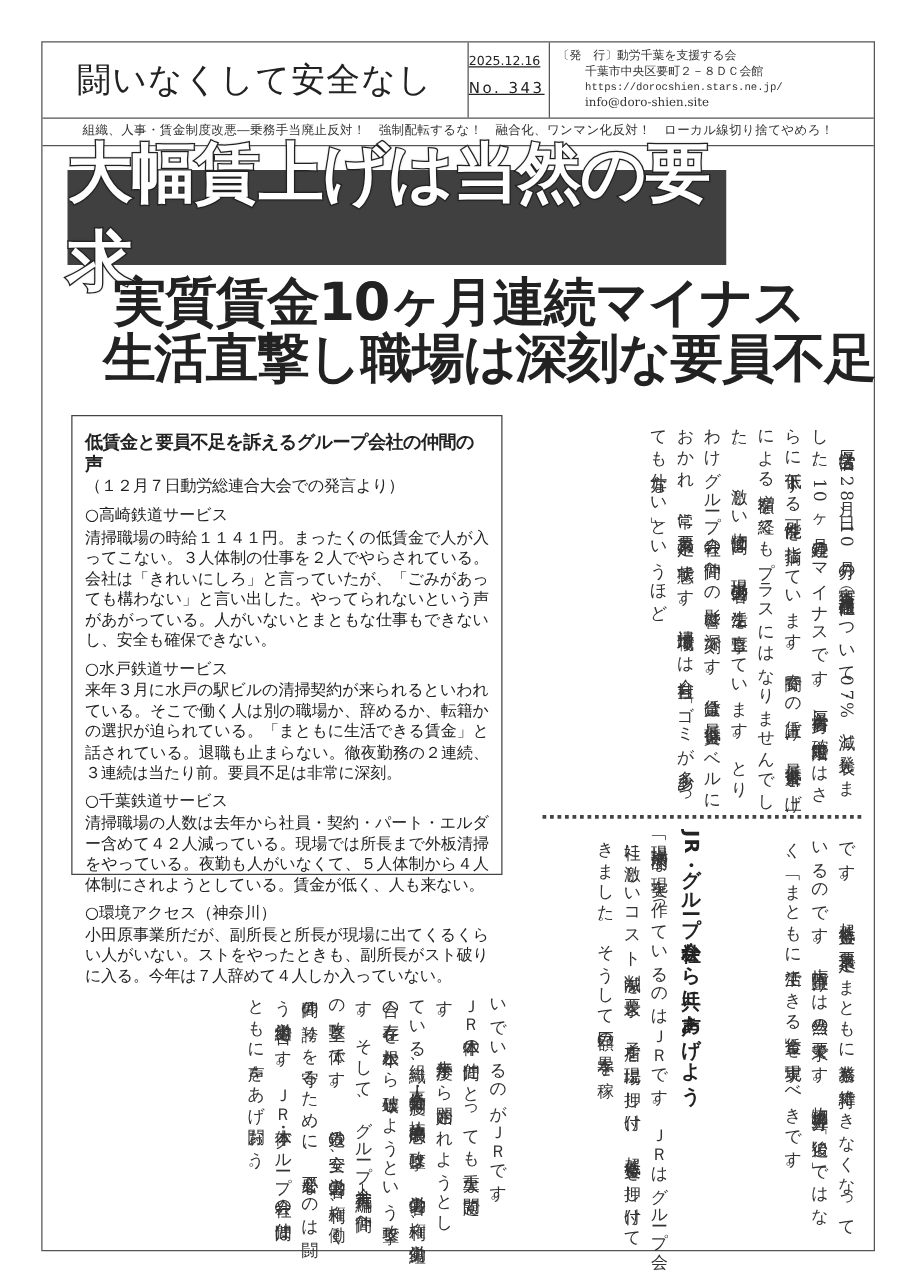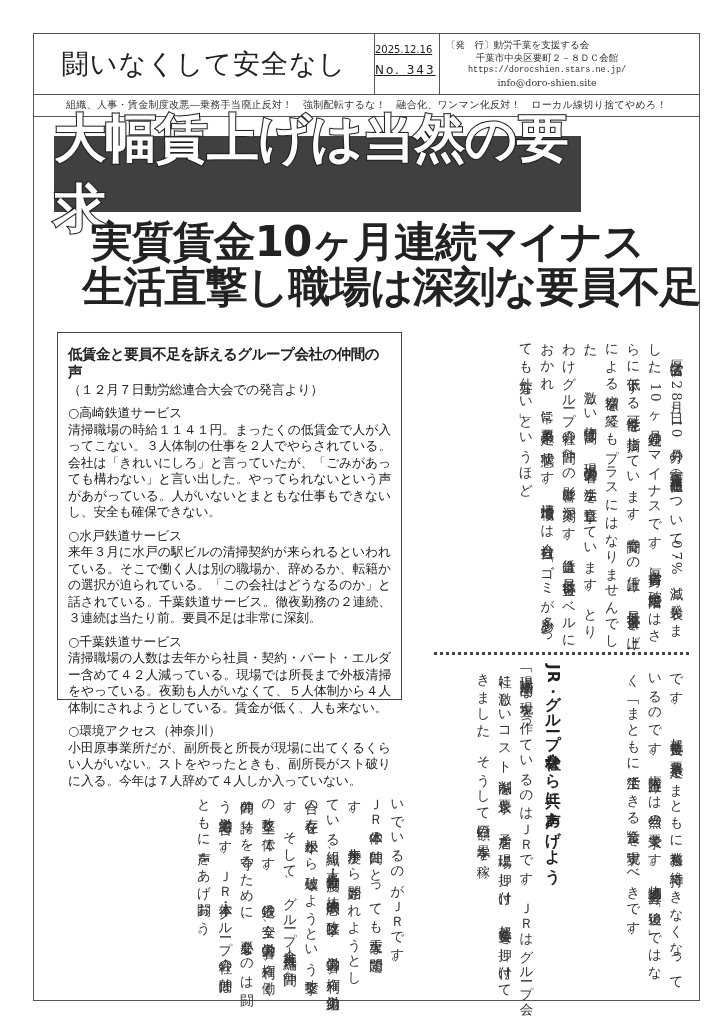--- a/index.html
+++ b/index.html
@@ -11,21 +11,21 @@
   .mast-title { position:absolute; left:0; top:0; width:340px; height:60px;
                 display:flex; align-items:center; justify-content:center;
                 font-family:"DejaVu Sans","Liberation Sans",sans-serif;
                 font-size:27px; letter-spacing:1px; color:#222; }
   .mast-issue { position:absolute; left:340px; top:0; width:64px; height:60px;
                 border-left:1.5px solid #555; border-right:1.5px solid #555;
                 font-family:"DejaVu Sans","Liberation Sans",sans-serif; text-align:left;text-decoration:underline; }
   .mast-issue .date { font-size:10px; margin-top:10px; }
   .mast-issue .no { font-size:12px; margin-top:8px; letter-spacing:2px; }
   .mast-pub { position:absolute; left:412px; top:5px; font-size:9.5px; line-height:12.5px; color:#333; }
-  .mast-pub .indent { padding-left:22px;text-align:center; }
+  .mast-pub .indent { padding-left:22px; }
   .mast-pub .url { padding-left:22px; font-family:Liberation Mono, monospace; font-size:8.5px; }
   .slogans { position:absolute; left:0; top:60px; width:100%; height:22px; border-bottom:1.5px solid #555;
              font-size:10px; line-height:22px; text-align:center; color:#333; letter-spacing:0.3px; }
   .banner { position:absolute; left:20px; top:102px; width:527px; height:76px; background:#404040;
             display:flex; align-items:center; justify-content:center; }
   .banner span { font-family:"DejaVu Sans","Liberation Sans",sans-serif; font-weight:bold;
                  font-size:52px; color:#fff; letter-spacing:-1px;
                  -webkit-text-stroke:2px #222; paint-order:stroke fill; text-shadow:0 0 2px #222; }
   .sub { position:absolute; left:20px; width:627px; text-align:center;
          font-family:"DejaVu Sans","Liberation Sans",sans-serif; font-weight:bold; color:#222;
@@ -77,21 +77,21 @@
 
   <div class="box">
     <h3>低賃金と要員不足を訴えるグループ会社の仲間の声</h3>
     <div class="src">（１２月７日動労総連合大会での発言より）</div>
     <div class="sec">
       <div class="sec-title">○高崎鉄道サービス</div>
       <div class="sec-body">清掃職場の時給１１４１円。まったくの低賃金で人が入ってこない。３人体制の仕事を２人でやらされている。会社は「きれいにしろ」と言っていたが、「ごみがあっても構わない」と言い出した。やってられないという声があがっている。人がいないとまともな仕事もできないし、安全も確保できない。</div>
     </div>
     <div class="sec">
       <div class="sec-title">○水戸鉄道サービス</div>
-      <div class="sec-body">来年３月に水戸の駅ビルの清掃契約が来られるといわれている。そこで働く人は別の職場か、辞めるか、転籍かの選択が迫られている。「この会社はどうなるのか」と話されている。千葉鉄道サービス。徹夜勤務の２連続、３連続は当たり前。要員不足は非常に深刻。</div>
+      <div class="sec-body">来年３月に水戸の駅ビルの清掃契約が来られるといわれている。そこで働く人は別の職場か、辞めるか、転籍かの選択が迫られている。「まともに生活できる賃金」と話されている。退職も止まらない。徹夜勤務の２連続、３連続は当たり前。要員不足は非常に深刻。</div>
     </div>
     <div class="sec">
       <div class="sec-title">○千葉鉄道サービス</div>
       <div class="sec-body">清掃職場の人数は去年から社員・契約・パート・エルダー含めて４２人減っている。現場では所長まで外板清掃をやっている。夜勤も人がいなくて、５人体制から４人体制にされようとしている。賃金が低く、人も来ない。</div>
     </div>
     <div class="sec">
       <div class="sec-title">○環境アクセス（神奈川）</div>
       <div class="sec-body">小田原事業所だが、副所長と所長が現場に出てくるくらい人がいない。ストをやったときも、副所長がスト破りに入る。今年は７人辞めて４人しか入っていない。</div>
     </div>
   </div>

